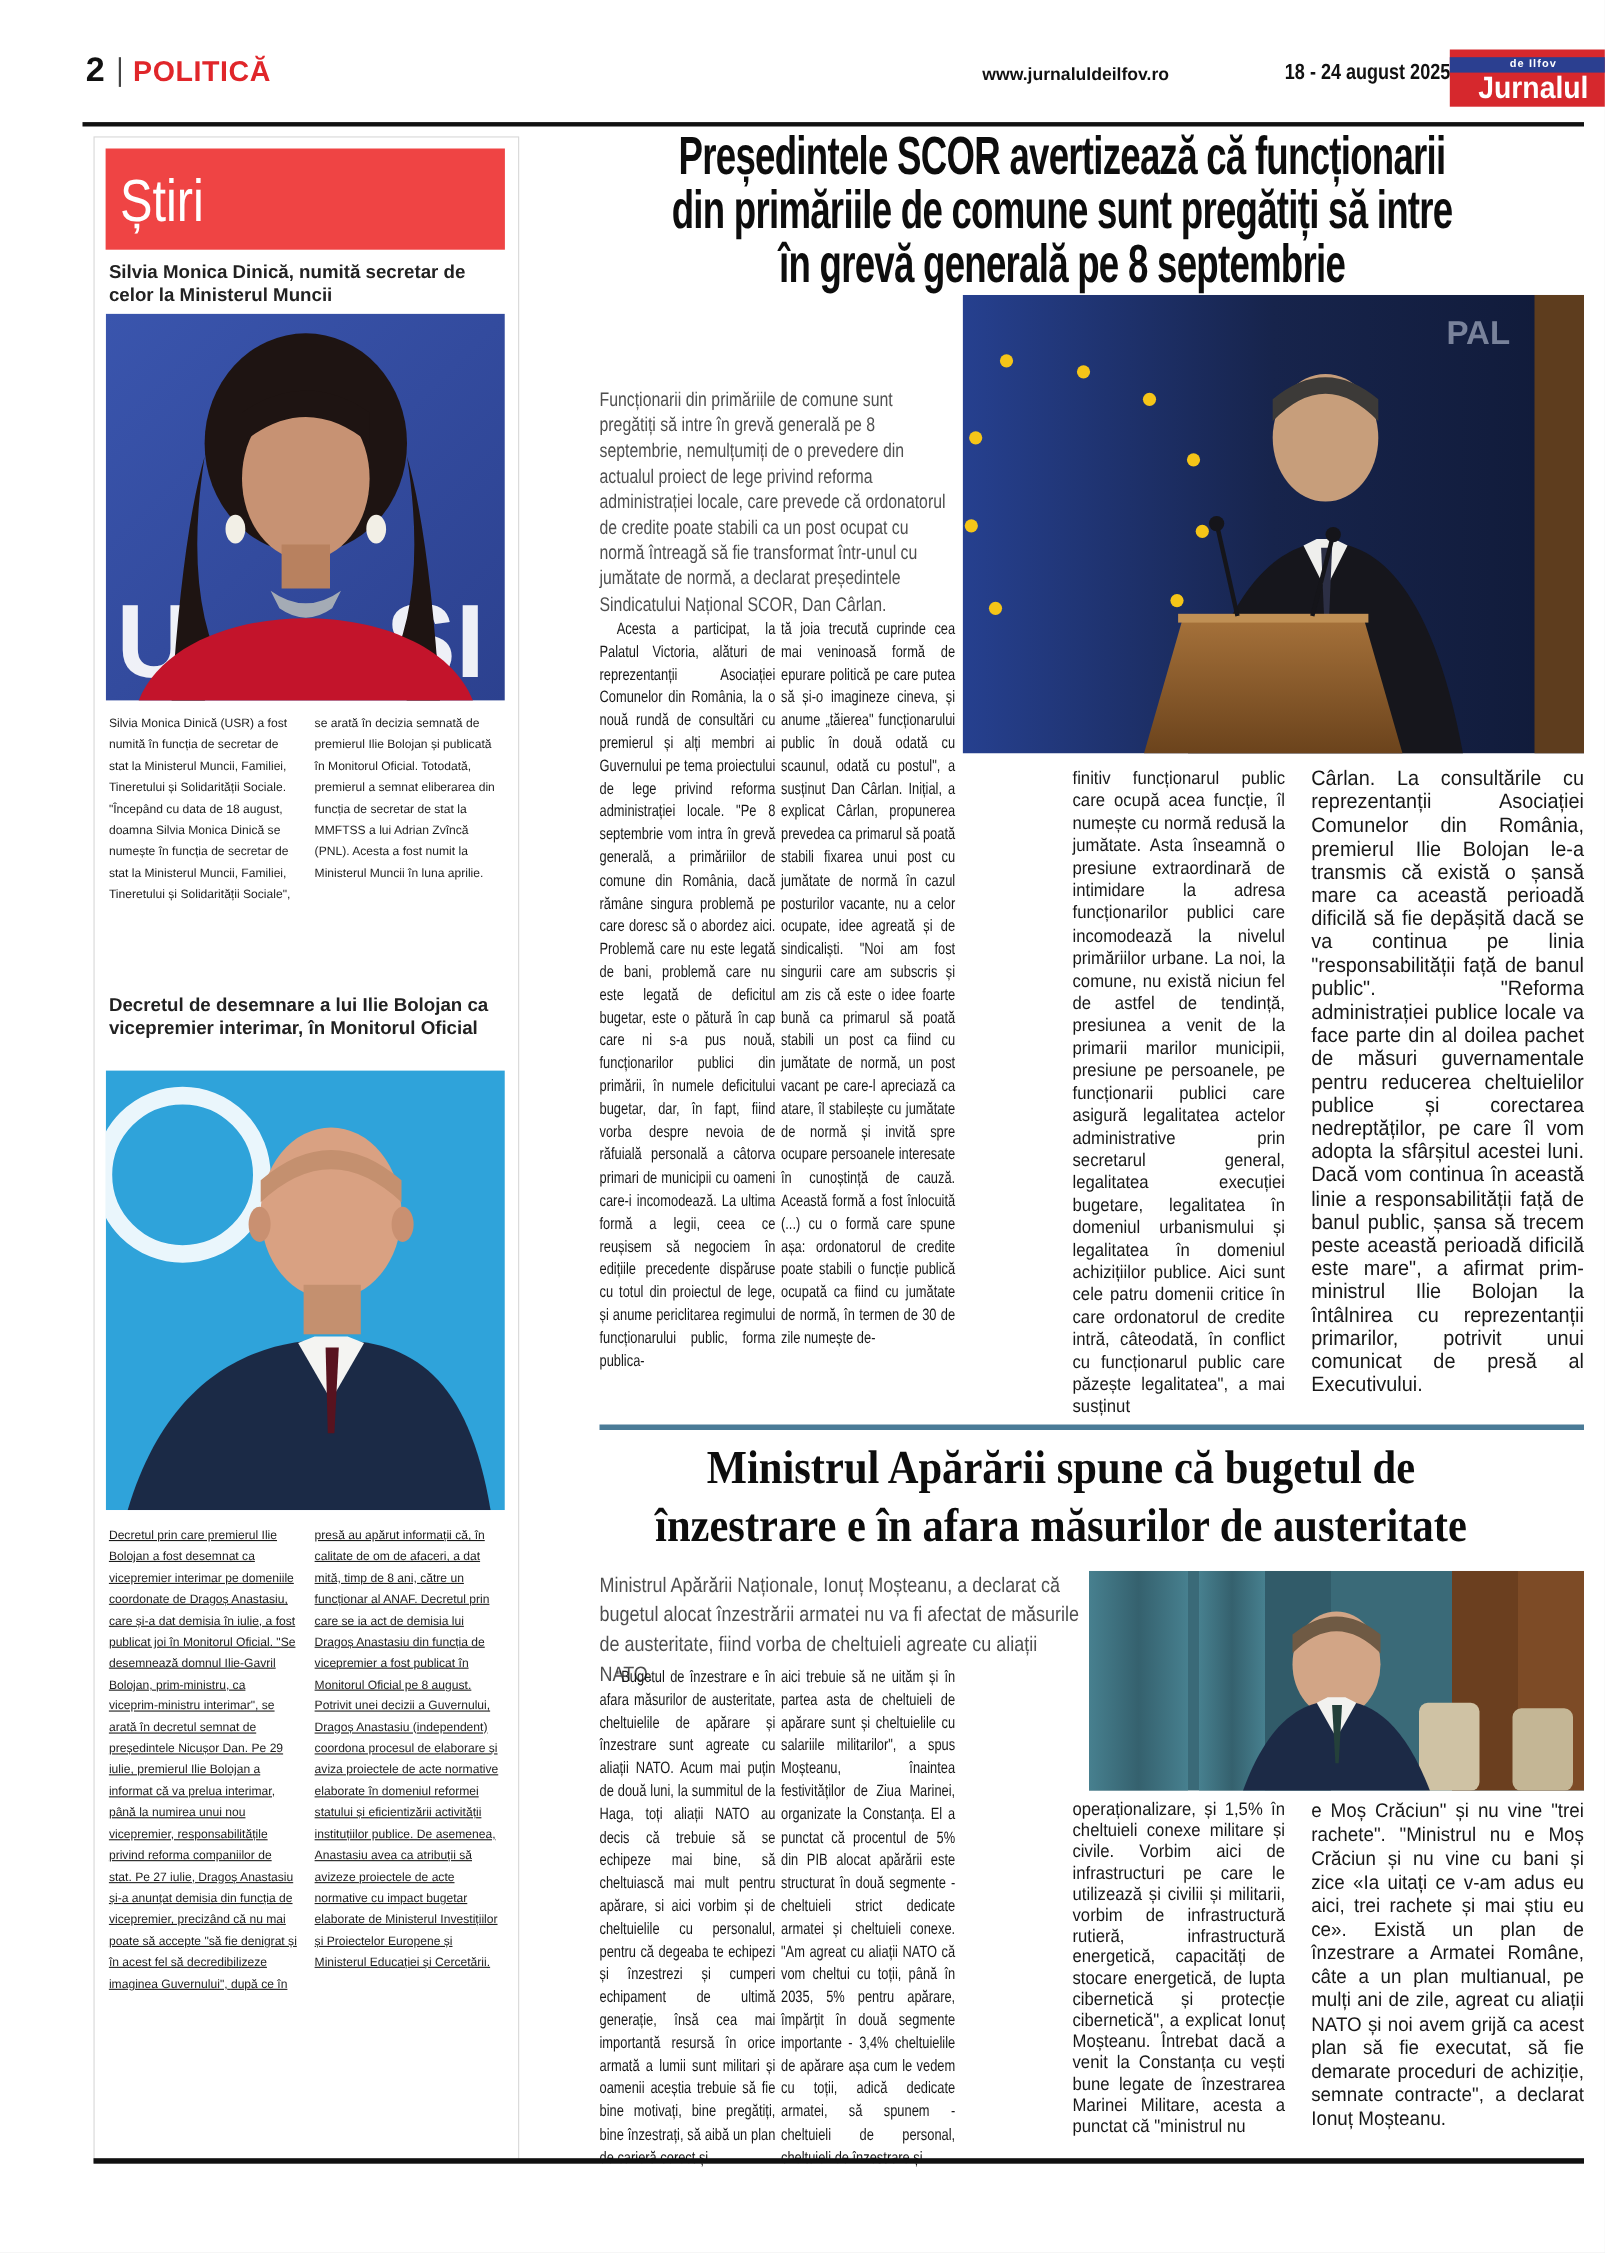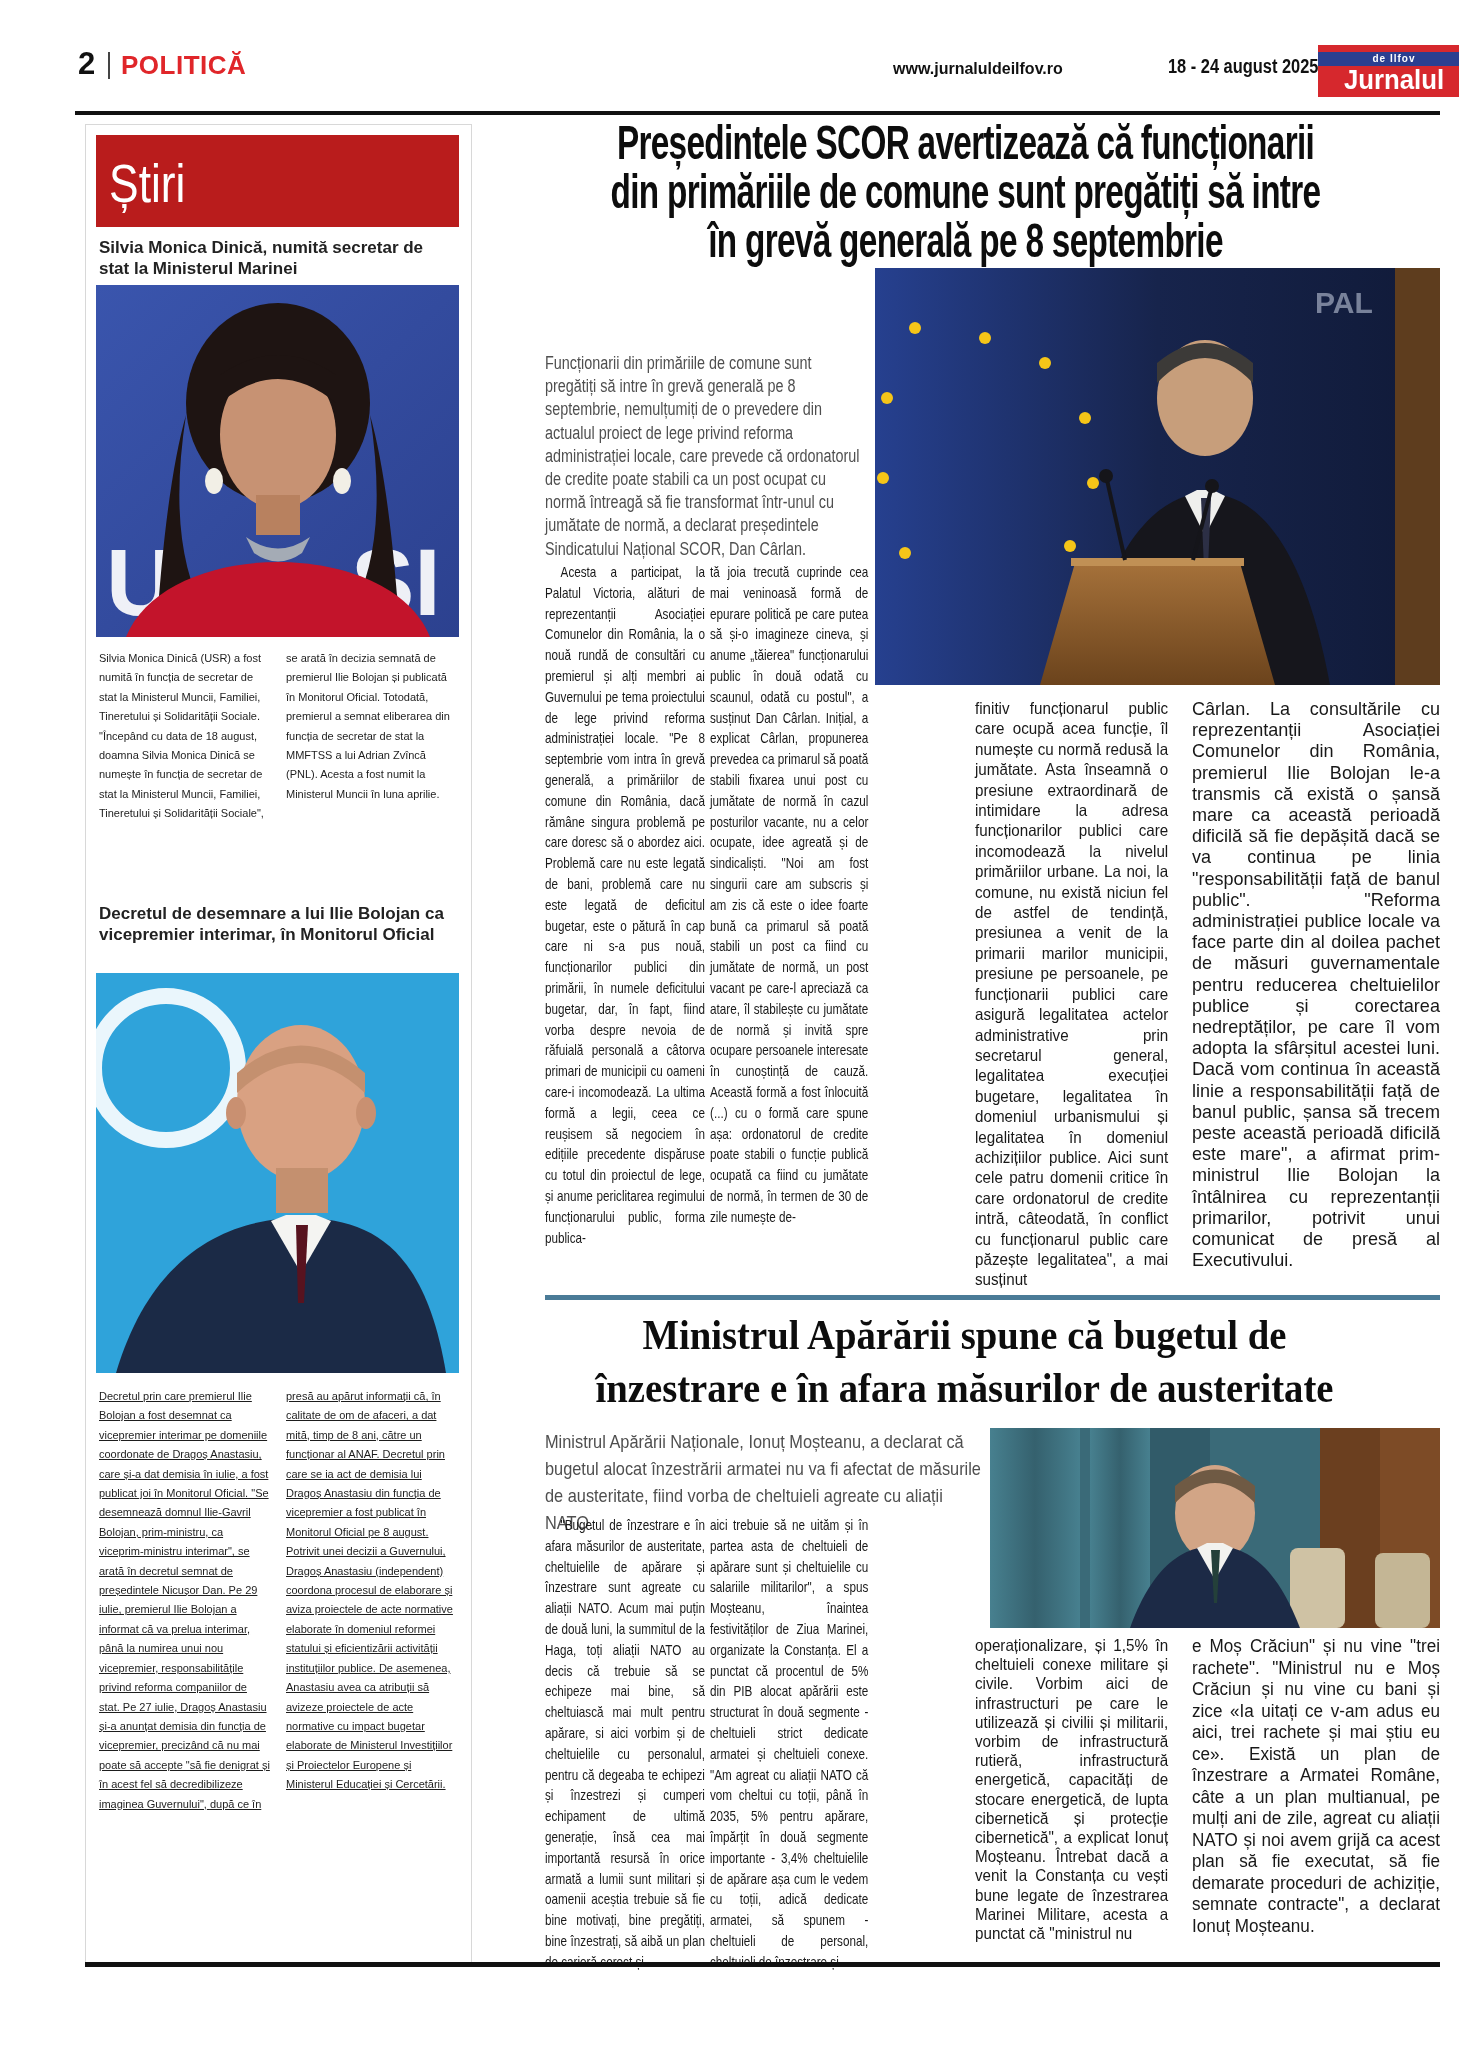--- a/index.html
+++ b/index.html
@@ -14,21 +14,21 @@
              transform:scaleX(.82);transform-origin:0 0;white-space:nowrap;}
   .logo{position:absolute;left:1318px;top:45px;width:152px;height:52px;background:#d6282d;}
   .logo-band{position:absolute;left:0;top:7px;width:100%;height:14px;background:#2b3f90;
              color:#fff;font-size:10px;font-weight:bold;text-align:center;line-height:14px;letter-spacing:1px;}
   .logo-main{position:absolute;left:0;bottom:1px;width:100%;text-align:center;color:#fff;
              font-size:28px;font-weight:bold;transform:scaleX(.92);transform-origin:50% 100%;}
   .rule-top{position:absolute;left:75px;top:111px;width:1365px;height:4px;background:#111;}
   .rule-bottom{position:absolute;left:85px;top:1962px;width:1355px;height:5px;background:#111;}
   
   .sidebar{position:absolute;left:85px;top:124px;width:385px;height:1840px;border:1px solid #d8d8d8;background:#fff;}
-  .stiri{position:absolute;left:10px;top:10px;width:363px;height:92px;background:#b91c1c;}
+  .stiri{position:absolute;left:10px;top:10px;width:363px;height:92px;background:#ef4444;}
   .stiri span{display:block;color:#fff;font-size:54px;line-height:96px;padding-left:16px;
               transform:scaleX(.82);transform-origin:0 0;}
   .sb-title{position:absolute;left:13px;width:358px;font-size:17px;font-weight:bold;line-height:21px;color:#222;}
   .sb-cols{position:absolute;left:13px;width:358px;column-count:2;column-gap:16px;
            font-size:11px;line-height:19.4px;color:#1d1d1d;text-align:left;}
   .photo{position:absolute;overflow:hidden;}
   
   .headline{position:absolute;left:267px;top:118px;width:1397px;transform:scaleX(.68);transform-origin:50% 0;
             text-align:center;font-weight:bold;font-size:49px;line-height:49px;color:#0d0d0d;letter-spacing:-1px;}
   .lead{position:absolute;left:545px;top:352px;width:394px;transform:scaleX(.8);transform-origin:0 0;
@@ -65,21 +65,21 @@
     <div class="logo-band">de Ilfov</div>
     <div class="logo-main">Jurnalul</div>
   </div>
   <div class="rule-top"></div>
 
   <div class="sidebar">
     <div class="stiri">
       <span>Știri</span>
     </div>
 
-    <div class="sb-title" style="top:112px;">Silvia Monica Dinică, numită secretar de stat la Ministerul Marinei</div>
+    <div class="sb-title" style="top:112px;">Silvia Monica Dinică, numită secretar de celor la Ministerul Muncii</div>
 
     <div class="photo" style="left:10px;top:160px;width:363px;height:352px;">
       <svg width="363" height="352" viewBox="0 0 363 352">
         <defs>
           <linearGradient id="bg1" x1="0" y1="0" x2="1" y2="1">
             <stop offset="0" stop-color="#3a55ad"></stop>
               <stop offset="1" stop-color="#2c418f"></stop>
           </linearGradient>
         </defs>
         <rect width="363" height="352" fill="url(#bg1)"></rect>

